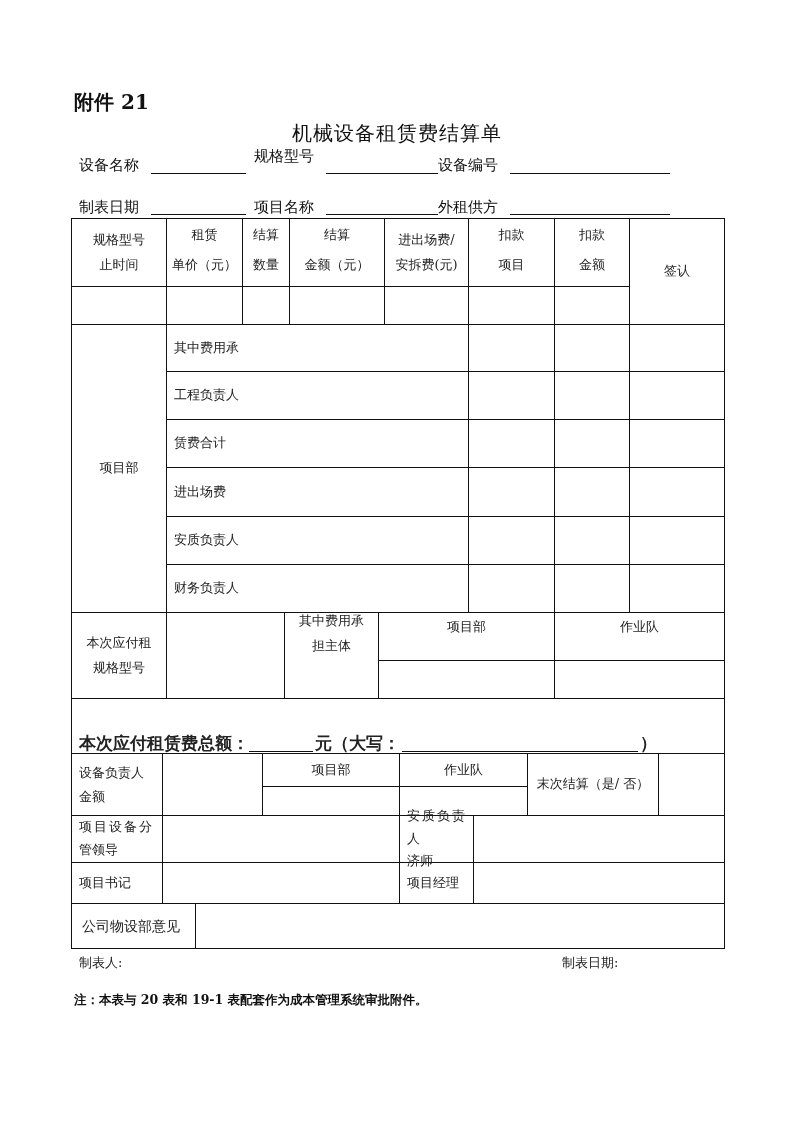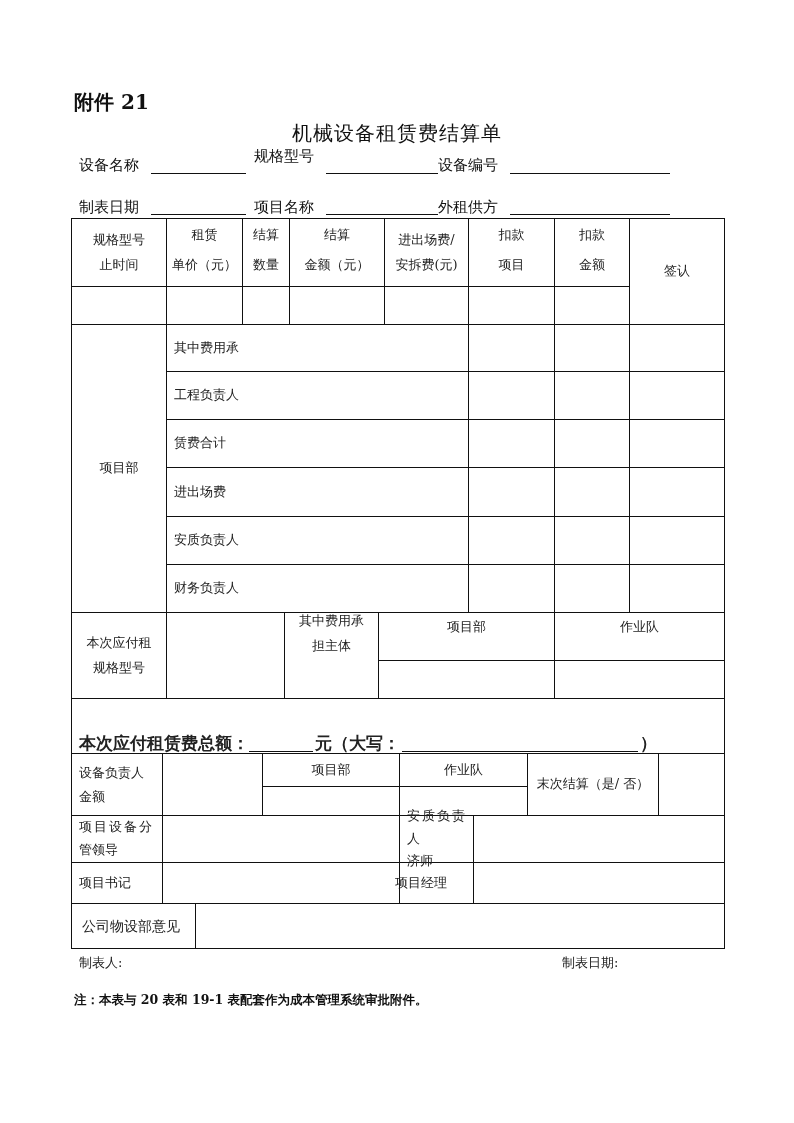--- a/index.html
+++ b/index.html
@@ -163,21 +163,21 @@
   <div><span>项目设备分</span><br><span style="letter-spacing:0">管领导</span></div>
 </div>
 <div class="cell" style="left:163px;top:816px;width:236px;height:46px"></div>
 <div class="cell left" style="left:400px;top:816px;width:66px;height:46px;line-height:1.75;letter-spacing:2px">
   <div><span>安质负责人</span><br><span style="letter-spacing:0">济师</span></div>
 </div>
 <div class="cell" style="left:474px;top:816px;width:250px;height:46px"></div>
 
 <div class="cell left" style="left:72px;top:863px;width:83px;height:40px">项目书记</div>
 <div class="cell" style="left:163px;top:863px;width:236px;height:40px"></div>
-<div class="cell left" style="left:388px;top:863px;width:66px;height:40px">项目经理</div>
+<div class="cell left" style="left:400px;top:863px;width:66px;height:40px">项目经理</div>
 <div class="cell" style="left:474px;top:863px;width:250px;height:40px"></div>
 
 <div class="cell left" style="left:72px;top:904px;width:116px;height:44px;font-size:14px;padding-left:10px">公司物设部意见</div>
 <div class="cell" style="left:196px;top:904px;width:528px;height:44px"></div>
 
 <div class="abs footer" style="left:79px;top:954px">制表人:</div>
 <div class="abs footer" style="left:562px;top:954px">制表日期:</div>
 <div class="abs note">注：本表与 20 表和 19-1 表配套作为成本管理系统审批附件。</div>
 
 </body></html>

